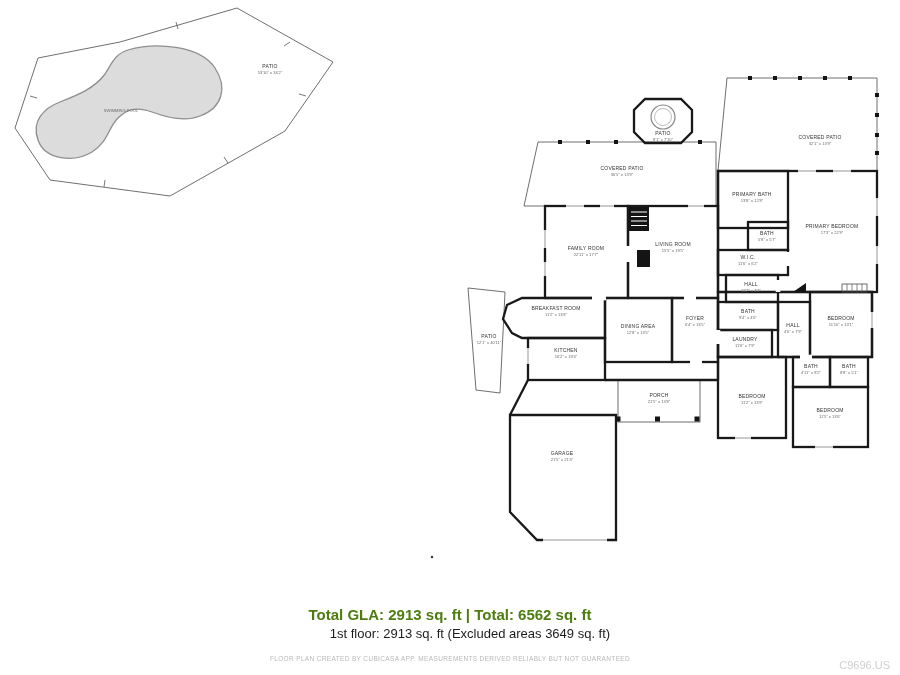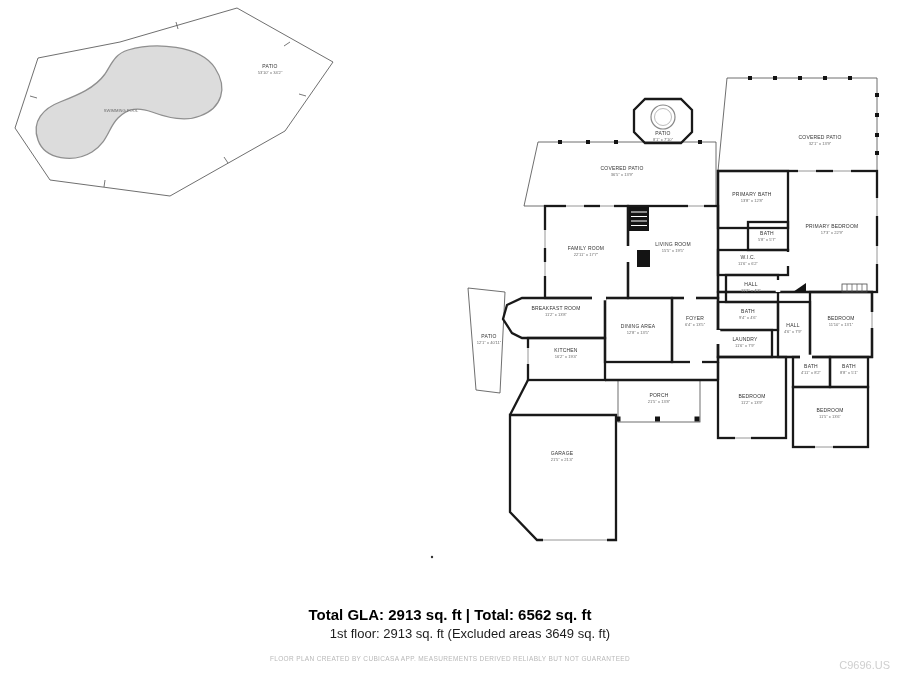--- a/index.html
+++ b/index.html
@@ -12,21 +12,21 @@
   .wall{fill:none;stroke:#191919;stroke-width:2.3;stroke-linejoin:miter;}
   .thin{fill:none;stroke:#4a4a4a;stroke-width:0.8;}
   .pool{fill:#dcdcdc;stroke:#8f8f8f;stroke-width:1.3;}
   .solid{fill:#141414;stroke:none;}
   .gap{fill:#ffffff;stroke:none;}
   .winline{stroke:#8a8a8a;stroke-width:0.9;fill:none;}
   .tick{stroke:#555;stroke-width:0.8;fill:none;}
   .steps{stroke:#ffffff;stroke-width:1;fill:none;}
   .hatch{stroke:#555;stroke-width:0.7;fill:none;}
   .totals{position:absolute;left:0;top:606px;width:100%;text-align:center;
-          font-size:15px;font-weight:bold;color:#000000;}
+          font-size:15px;font-weight:bold;color:#4d7c0f;}
   .floorline{position:absolute;left:0;top:626px;width:100%;text-align:center;
           font-size:13px;color:#1c1c1c;margin-left:20px;}
   .disclaimer{position:absolute;left:0;top:655px;width:100%;text-align:center;
           font-size:6.5px;color:#b8b8b8;letter-spacing:.35px;}
   .watermark{position:absolute;right:10px;top:659px;font-size:11px;color:#cfcfcf;}
 </style>
 </head>
 <body>
 
 <svg width="900" height="675" viewBox="0 0 900 675">

